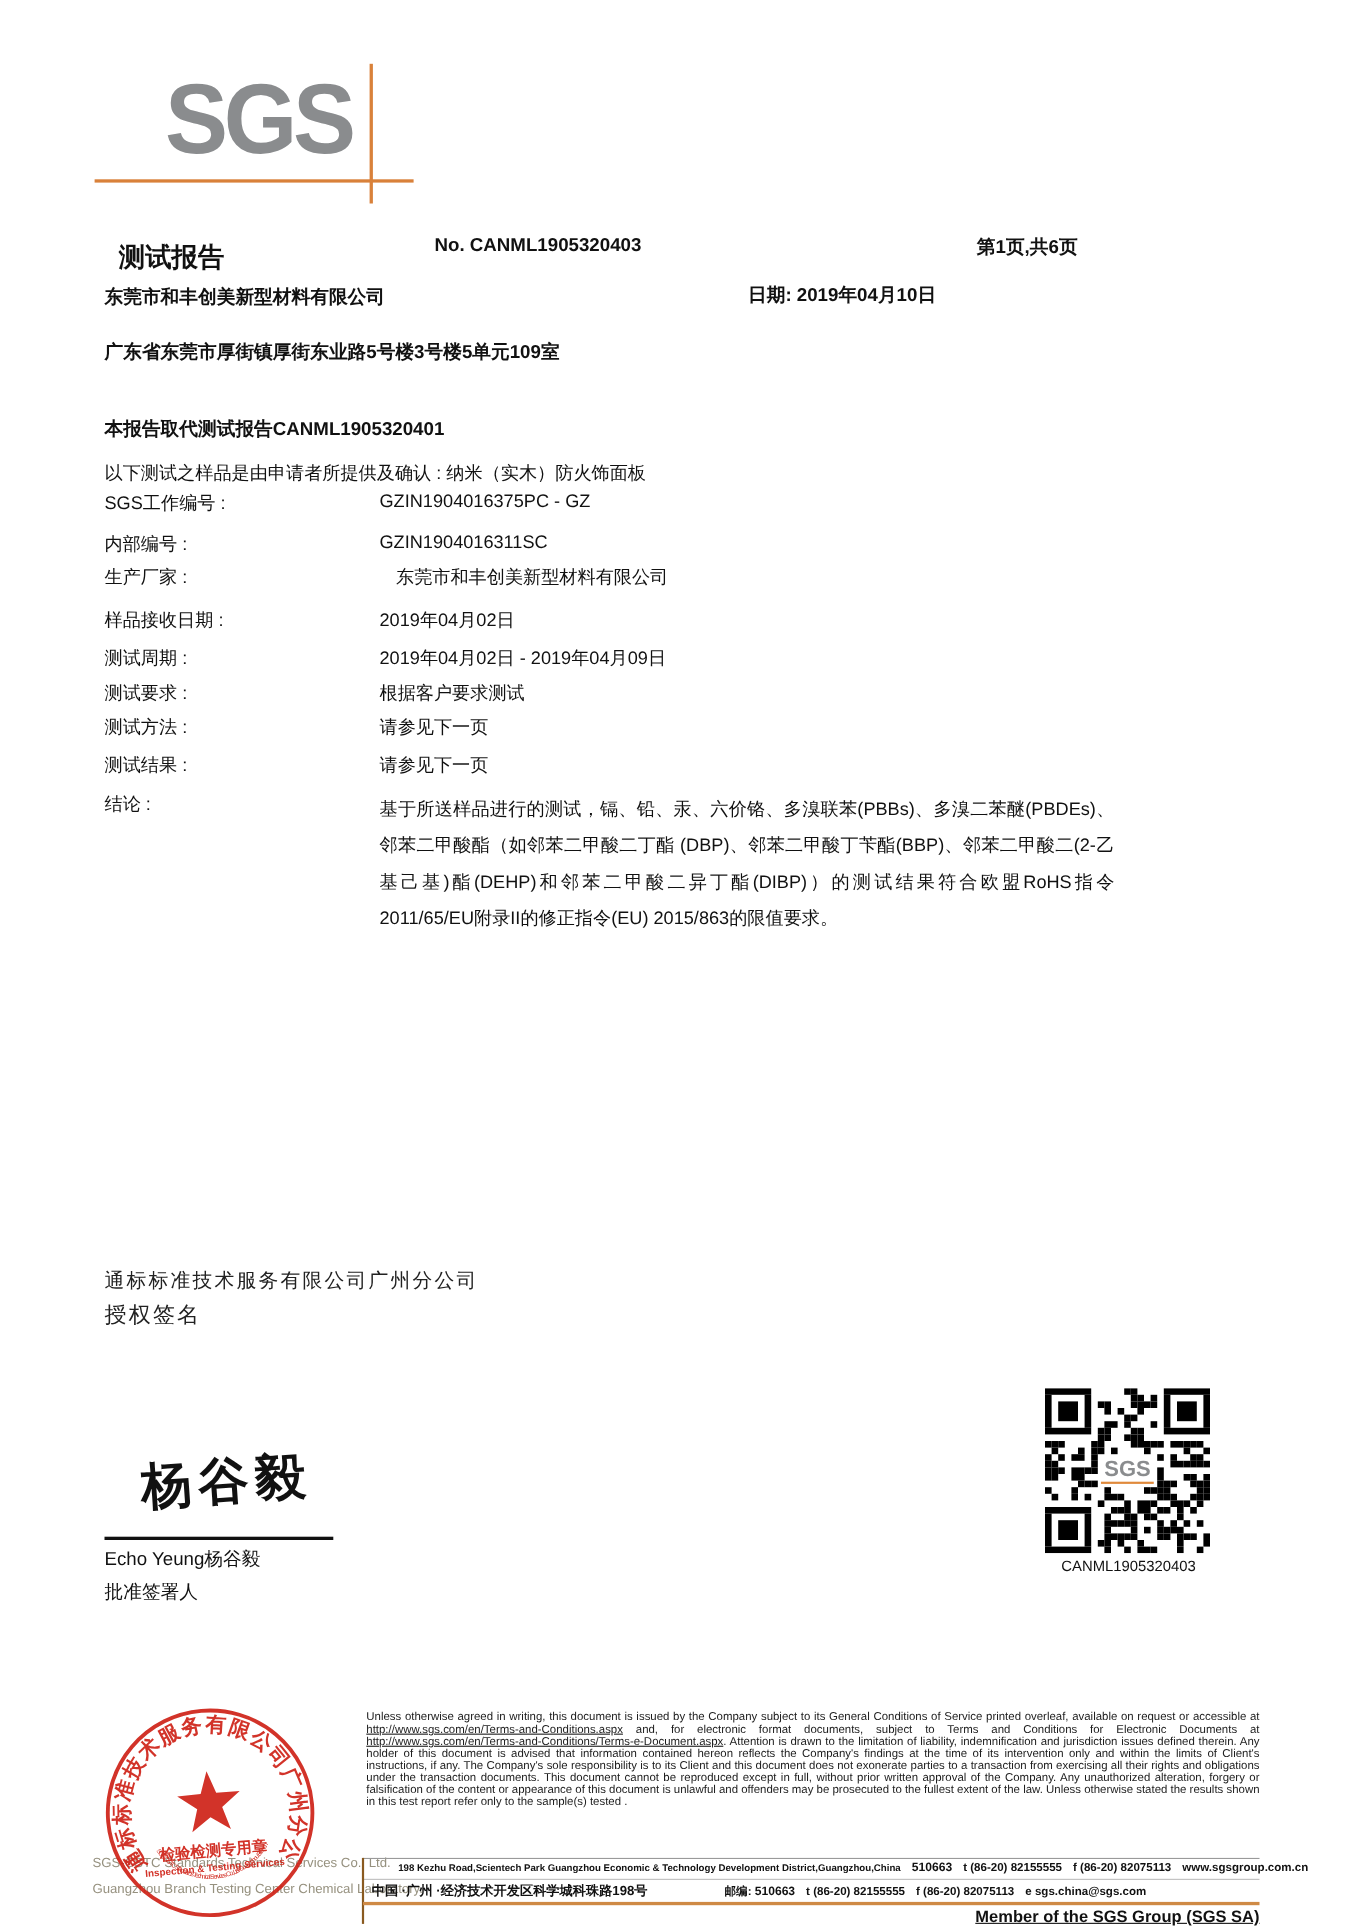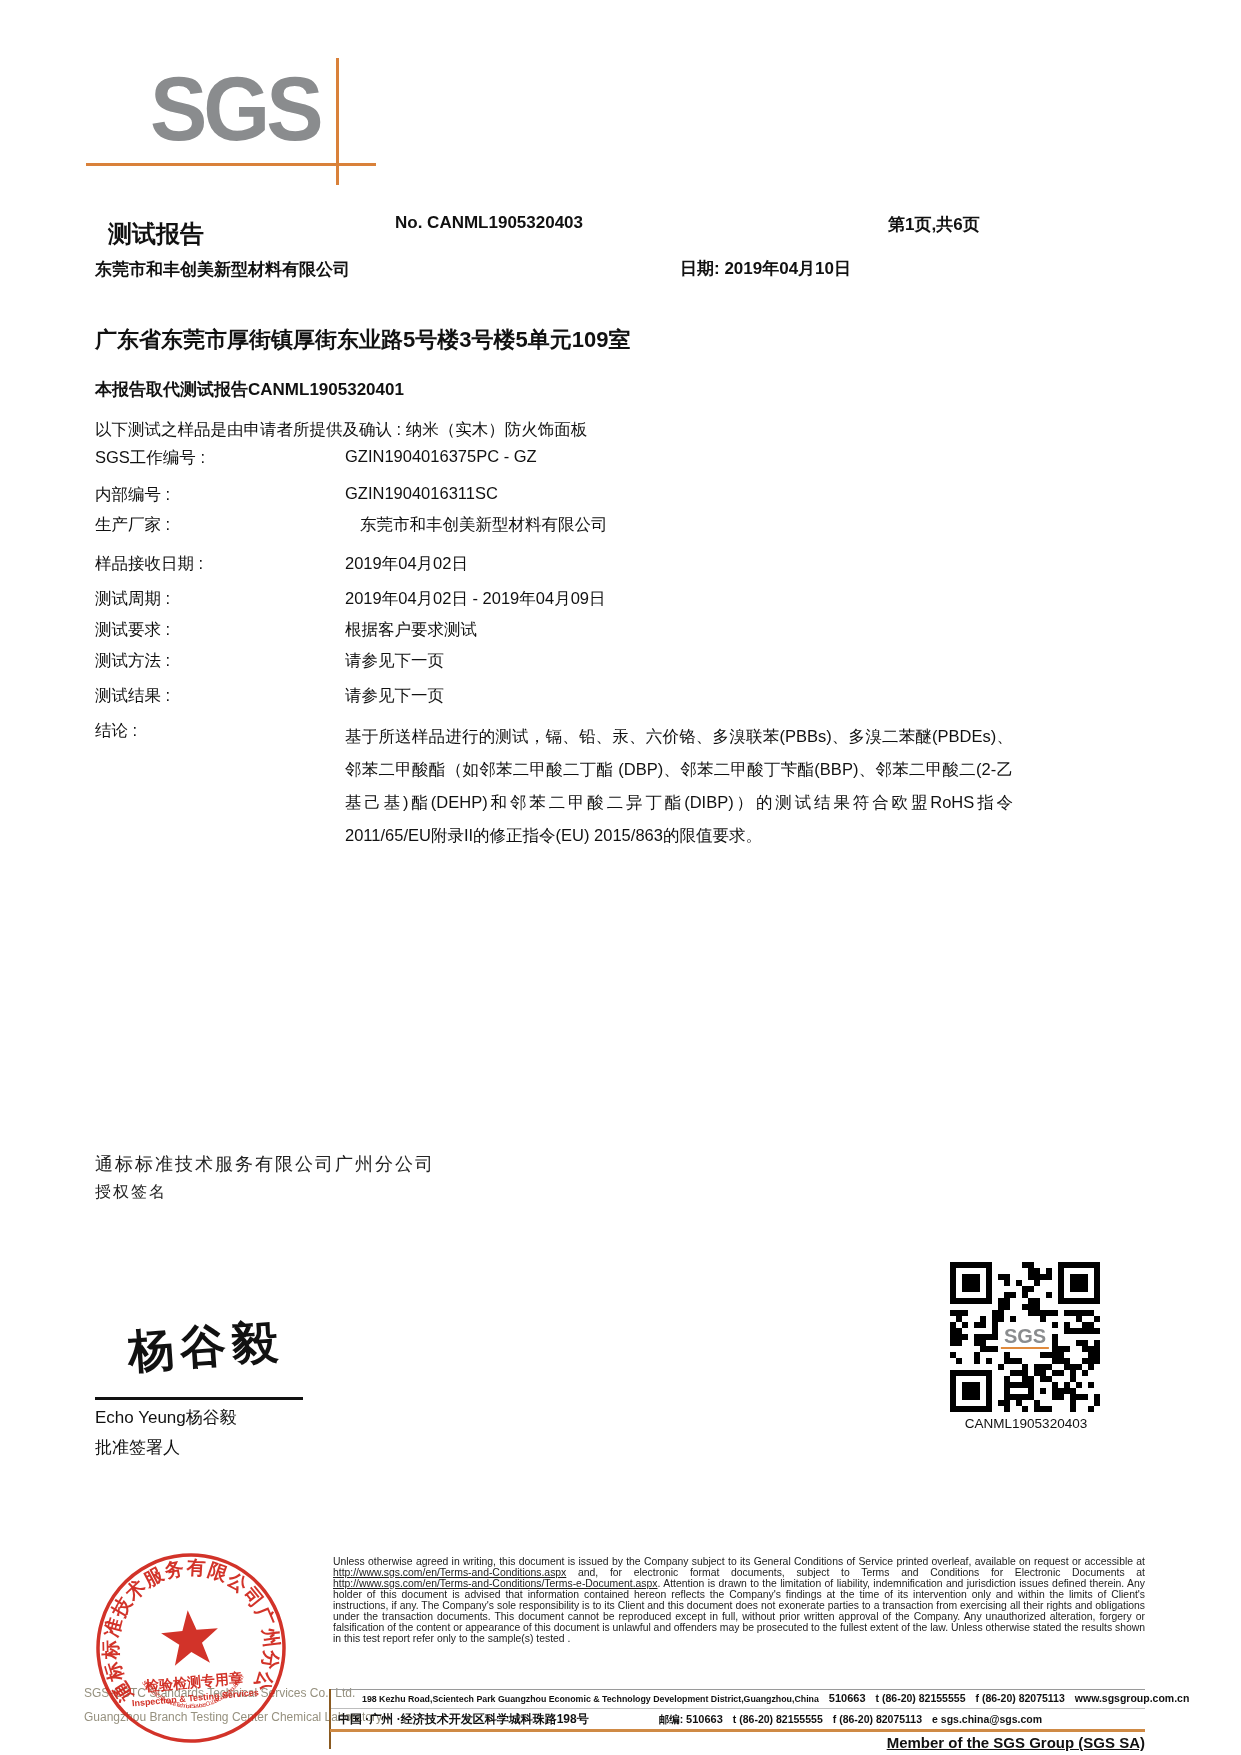--- a/index.html
+++ b/index.html
@@ -13,36 +13,36 @@
   .logo-hline{position:absolute;left:86px;top:163px;width:290px;height:3px;background:#d9813a;}
   .logo-vline{position:absolute;left:336px;top:58px;width:3px;height:127px;background:#d9813a;}
 
   
   .title{position:absolute;left:95px;top:205px;font-size:24px;font-weight:700;margin:13px;}
   .report-no{position:absolute;left:395px;top:213px;font-size:17px;font-weight:600;}
   .report-date{position:absolute;left:680px;top:213px;font-size:17px;font-weight:600;margin-top:44px;}
   .page-ind{position:absolute;left:888px;top:213px;font-size:17px;font-weight:600;}
 
   .applicant-name{position:absolute;left:95px;top:258px;font-size:17px;font-weight:600;}
-  .applicant-addr{position:absolute;left:95px;top:308px;font-size:22px;font-weight:600;margin-top:17px;}
+  .applicant-addr{position:absolute;left:95px;top:308px;font-size:17px;font-weight:600;}
 
   .replace-note{position:absolute;left:95px;top:378px;font-size:17px;font-weight:700;}
   .sample-stmt{position:absolute;left:95px;top:419px;font-size:16.5px;font-weight:500;}
 
   
   .field-row{position:absolute;left:95px;width:1060px;font-size:16.5px;font-weight:500;}
   .flabel{display:inline-block;width:250px;vertical-align:top;}
   .fvalue{display:inline-block;vertical-align:top;}
   .fvalue.indent{margin-left:15px;}
   .fvalue.para{width:668px;line-height:33px;text-align:justify;}
 
   
   .sign-company{position:absolute;left:95px;top:1152px;font-size:18px;letter-spacing:2px;
                 font-family:"Liberation Serif",serif;color:#222;}
-  .sign-auth{position:absolute;left:95px;top:1182px;font-size:16px;letter-spacing:2px;
+  .sign-auth{position:absolute;left:95px;top:1182px;font-size:20px;letter-spacing:2px;
              font-family:"Liberation Serif",serif;color:#222;}
   .signature{position:absolute;left:128px;top:1316px;font-size:46px;font-weight:700;
              transform:rotate(-4deg);letter-spacing:6px;font-family:"DejaVu Serif",serif;}
   .sig-line{position:absolute;left:95px;top:1397px;width:208px;height:3px;background:#111;}
   .signer-name{position:absolute;left:95px;top:1406px;font-size:17px;font-weight:500;}
   .signer-title{position:absolute;left:95px;top:1436px;font-size:17px;font-weight:500;}
 
   
   .qr-wrap{position:absolute;left:950px;top:1262px;width:150px;height:150px;}
   .qr-label{position:absolute;left:50%;top:50%;transform:translate(-50%,-50%);

